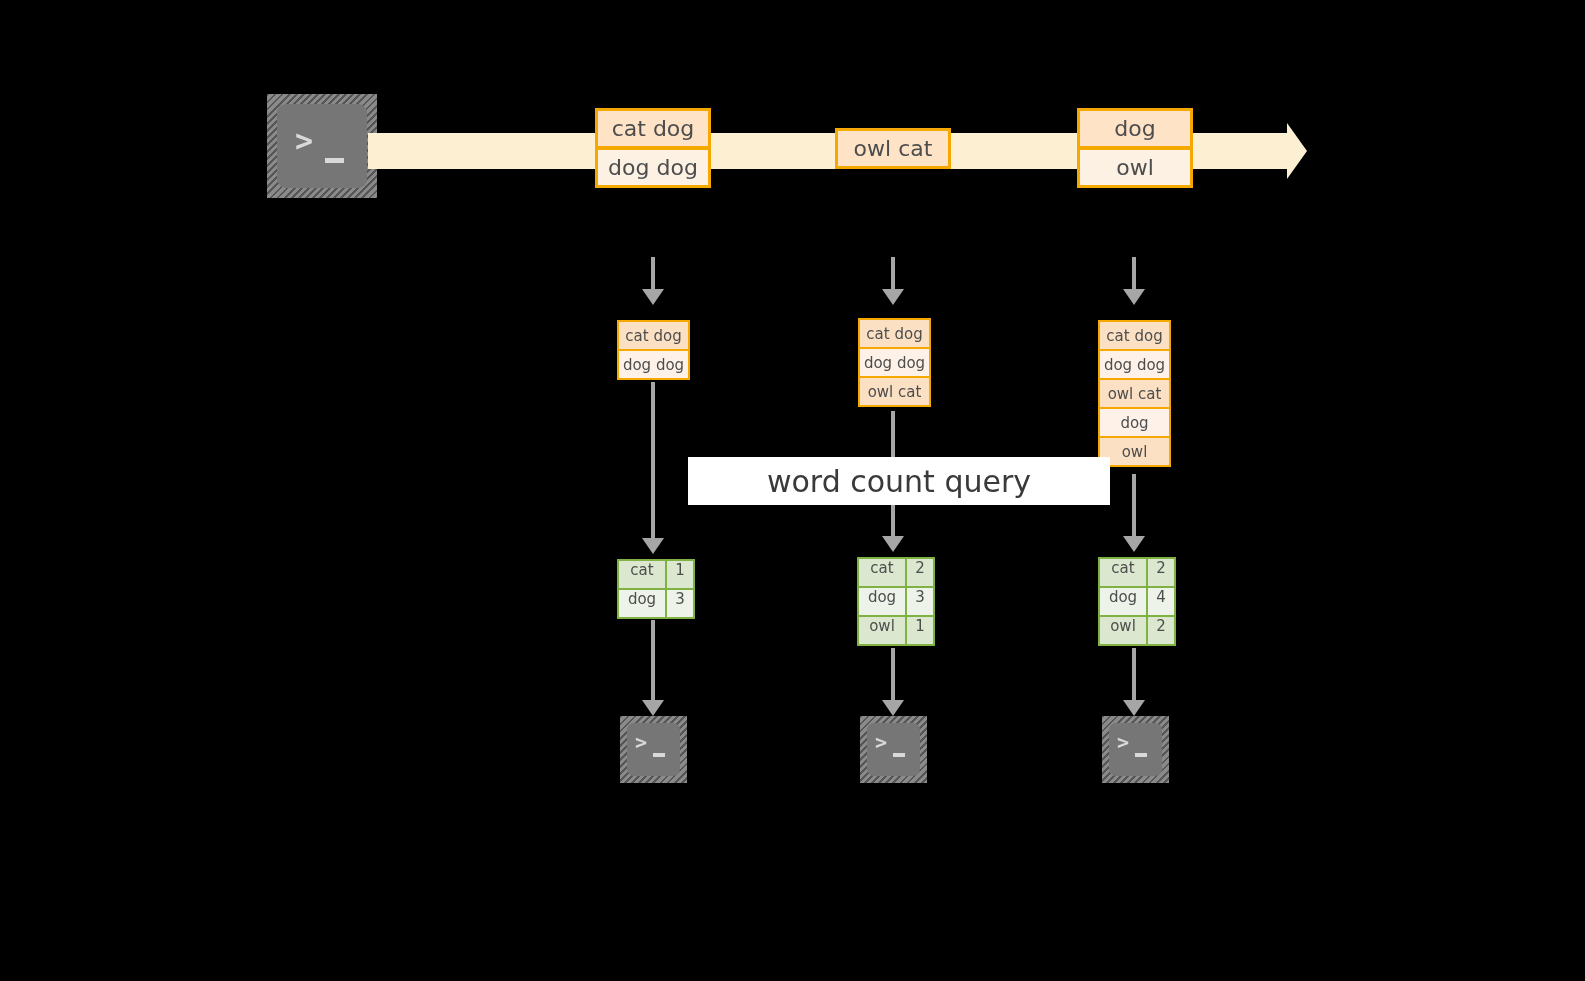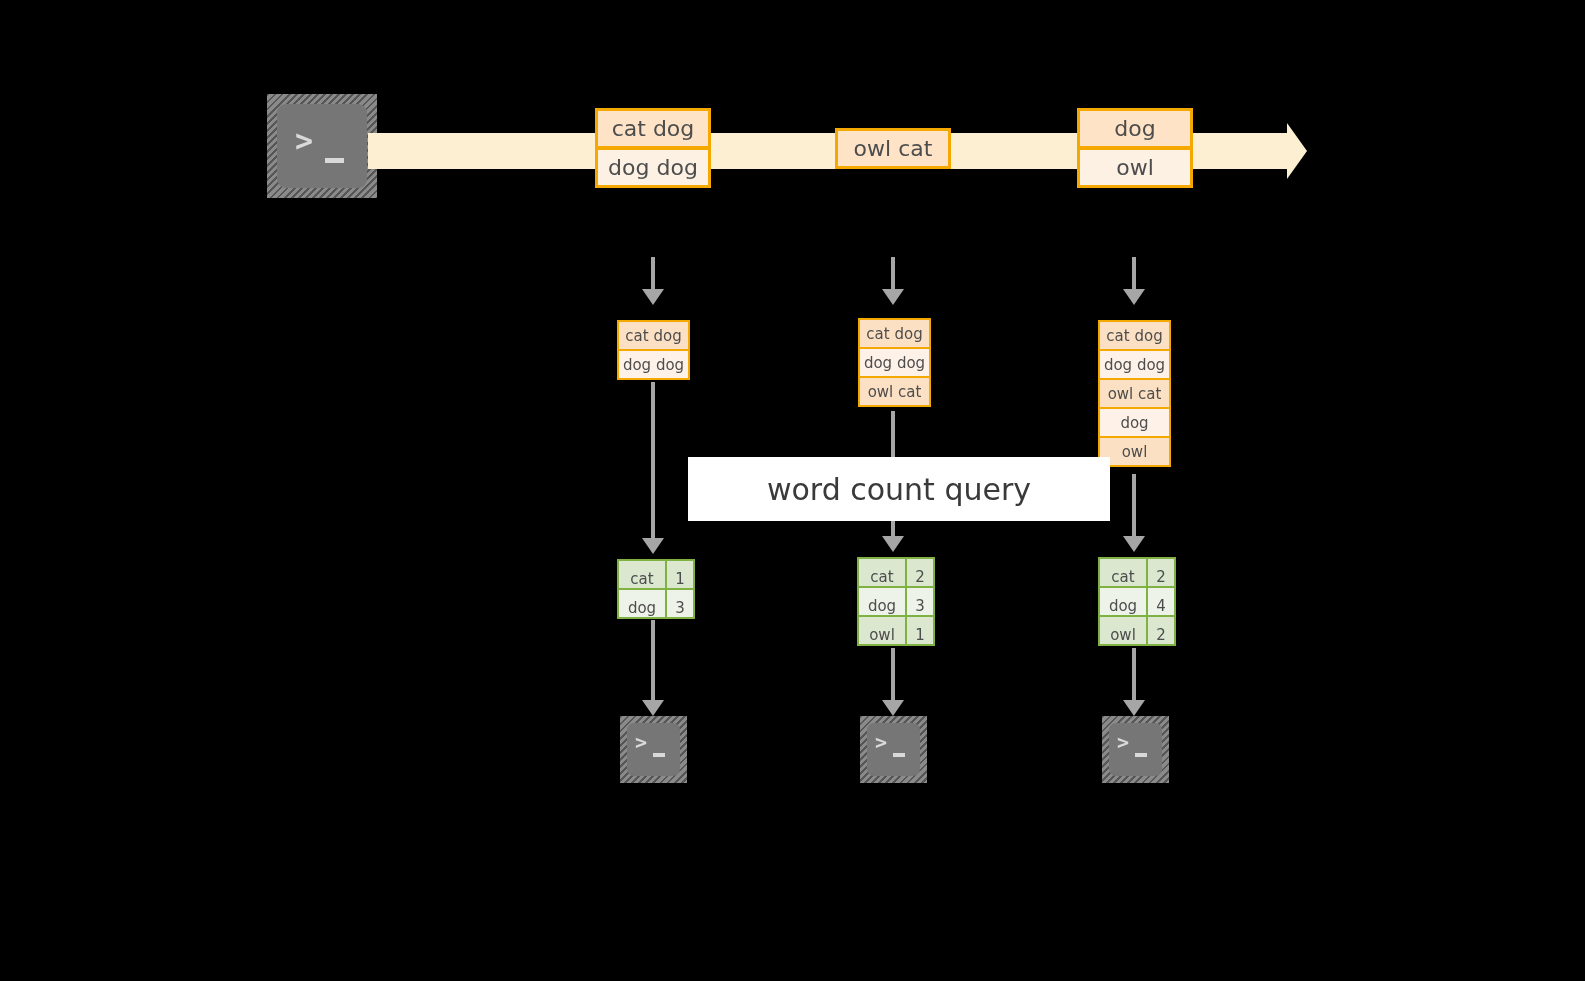--- a/index.html
+++ b/index.html
@@ -81,21 +81,21 @@
   }
   .ostack .orow.light{background:#FDF1E8;}
 
   
   .gtable{position:absolute;}
   .gtable .grow{display:flex;}
   .gtable .gcell{
     box-sizing:border-box;
     border:2px solid #7FB242;
     display:flex;
-    align-items:flex-end;
+    align-items:flex-start;
     justify-content:center;
     color:#4d4d4d;
     font-size:15px;
     background:#DBE7CF;
   }
   .gtable .grow.light .gcell{background:#EEF3E9;}
 
   
   .vline{position:absolute;background:#A6A6A6;width:4px;}
   .vdash{
@@ -306,17 +306,17 @@
   <div class="vline" style="left:1132px;top:648px;height:52px;"></div>
   <div class="ahead" style="left:1123px;top:700px;"></div>
 
   <div class="term" style="left:1102px;top:716px;width:67px;height:67px;padding:7px;">
     <div class="term-inner" style="border-radius:7px;">
       <span class="pchev" style="left:8px;top:9px;font-size:20px;">&gt;</span>
       <span class="pbar" style="left:26px;top:30px;width:12px;height:4px;"></span>
     </div>
   </div>
 
-  <div class="banner" style="left:688px;top:457px;width:422px;height:64px;">
+  <div class="banner" style="left:688px;top:457px;width:422px;height:48px;">
     <span>word count query</span>
   </div>
 
 </div>
 
 </body></html>

